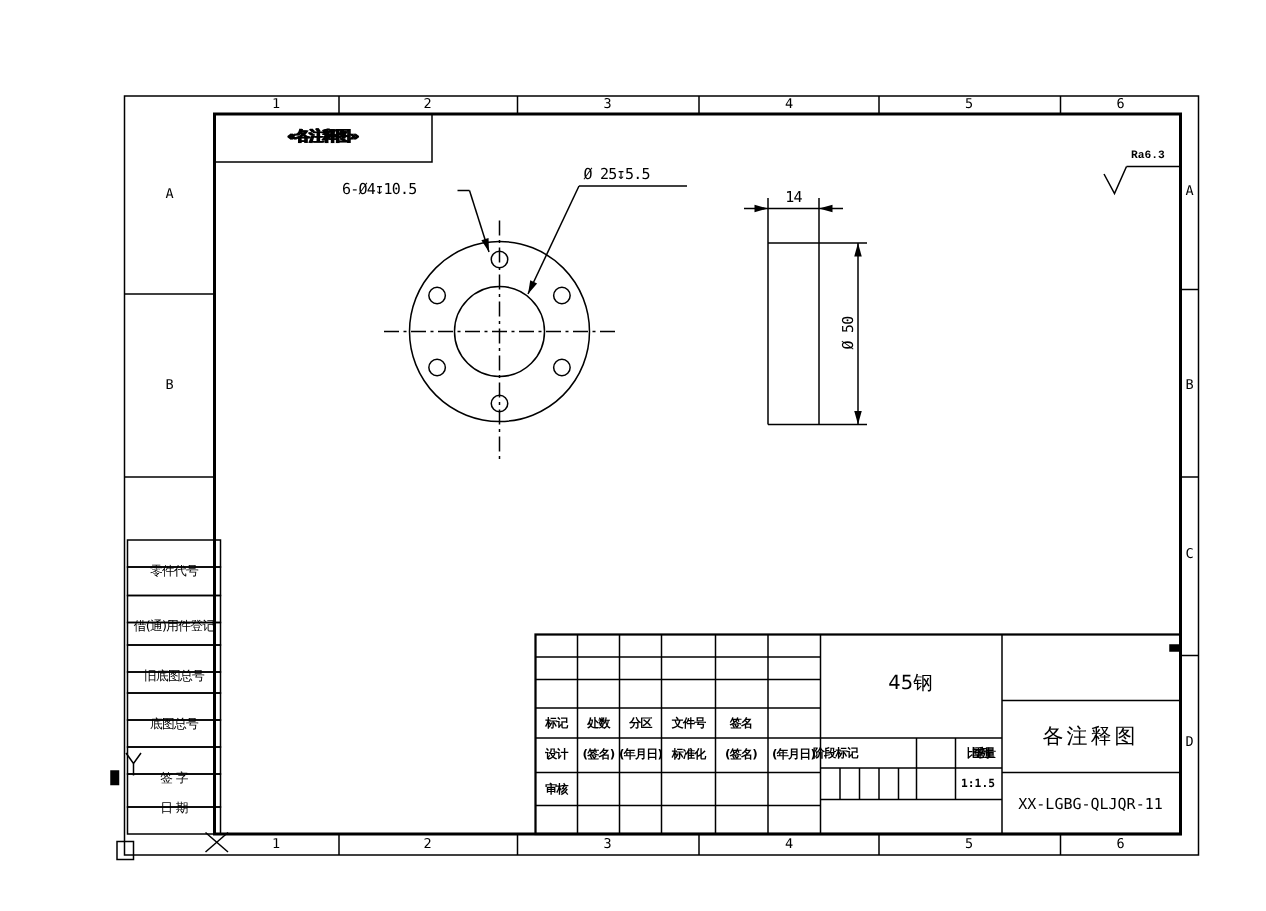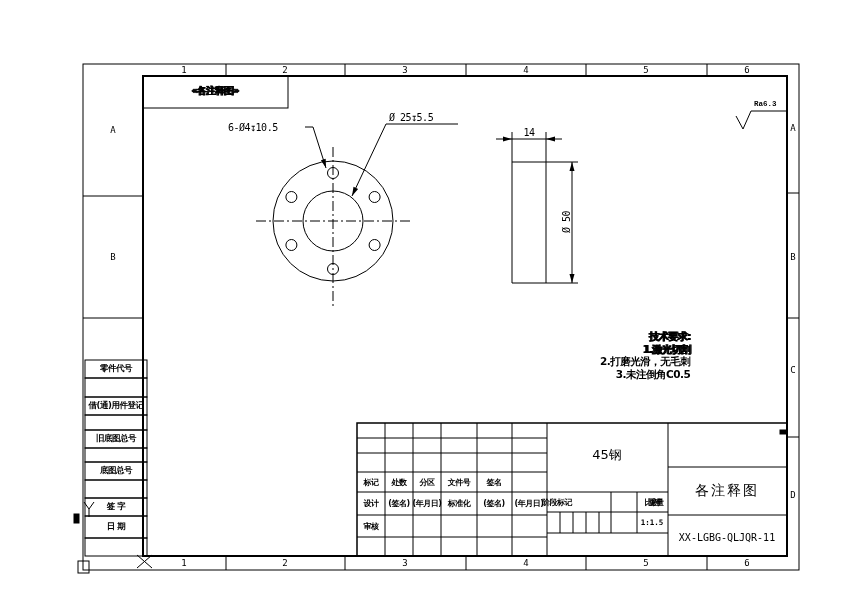--- a/index.html
+++ b/index.html
@@ -9,21 +9,21 @@
   .t{position:absolute;white-space:nowrap;color:#000;}
   .c{transform:translate(-50%,-50%);} 
   .vl{transform:translate(0,-50%);}   
   .grid{font-size:9px;font-family:"DejaVu Sans Mono",monospace;}
   .dim{font-size:10px;font-family:"DejaVu Sans Mono",monospace;letter-spacing:-0.5px;}
   .cjk{font-family:"DejaVu Sans",sans-serif;text-align:right;}
   .b{font-weight:bold;}
   .smudge{letter-spacing:-1px;text-shadow:0.7px 0 #000,-0.7px 0 #000;}
   .rot{transform:translate(-50%,-50%) rotate(-90deg);}
   .tb-label{font-size:8px;font-weight:bold;letter-spacing:-0.5px;}
-  .blk-label{font-size:8.5px;font-weight:bold;letter-spacing:-0.5px;}
+  .blk-label{font-size:8.5px;font-weight:normal;letter-spacing:-0.5px;margin-top:12px;}
   .tech{font-size:10.5px;font-weight:bold;line-height:12.5px;letter-spacing:-0.5px;}
 </style>
 </head>
 <body>
 
 <div id="sheet">
 
   <svg width="844" height="607" viewBox="0 0 844 607">
     <g stroke="#000" fill="none" stroke-width="1">
       <rect x="83" y="64" width="716" height="506"></rect>
@@ -173,26 +173,20 @@
   <div class="t c cjk b smudge" style="left:215px;top:91px;font-size:10px">«各注释图»</div>
 
   <div class="t vl dim" style="left:228px;top:127px">6-Ø4↧10.5</div>
   <div class="t vl dim" style="left:389px;top:117px">Ø 25↧5.5</div>
 
   <div class="t c dim" style="left:529px;top:132px">14</div>
   <div class="t rot dim" style="left:566px;top:222px">Ø 50</div>
 
   <div class="t vl b" style="left:754px;top:104px;font-size:7.5px;font-family:Liberation Mono, monospace">Ra6.3</div>
 
-  <div class="t cjk tech" style="left:600px;top:330px">
-    <div class="smudge">技术要求:</div>
-    <div class="smudge">1.激光切割</div>
-    <div>2.打磨光滑，无毛刺</div>
-    <div>3.未注倒角C0.5</div>
-  </div>
 
   <div class="t c cjk blk-label" style="left:116px;top:369px">零件代号</div>
   <div class="t c cjk blk-label" style="left:116px;top:406px">借(通)用件登记</div>
   <div class="t c cjk blk-label" style="left:116px;top:439px">旧底图总号</div>
   <div class="t c cjk blk-label" style="left:116px;top:471px">底图总号</div>
   <div class="t c cjk blk-label" style="left:116px;top:507px">签  字</div>
   <div class="t c cjk blk-label" style="left:116px;top:527px">日  期</div>
 
   <div class="t c cjk tb-label" style="left:371px;top:482px">标记</div>
   <div class="t c cjk tb-label" style="left:399px;top:482px">处数</div>

